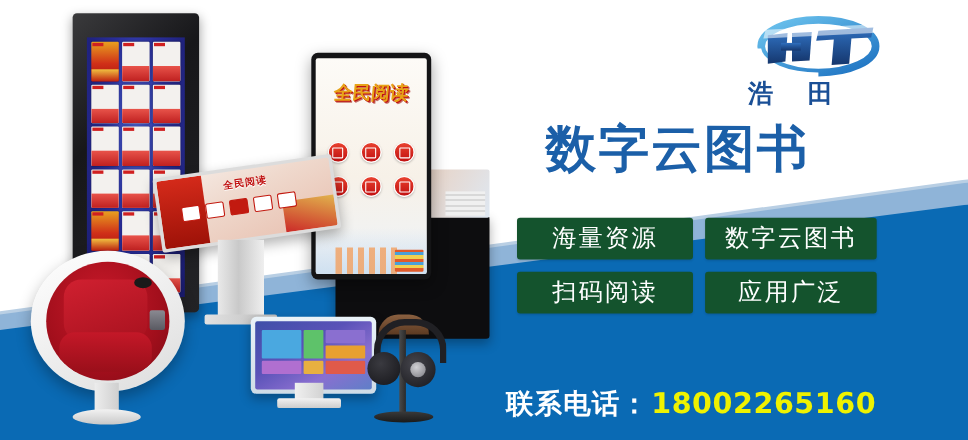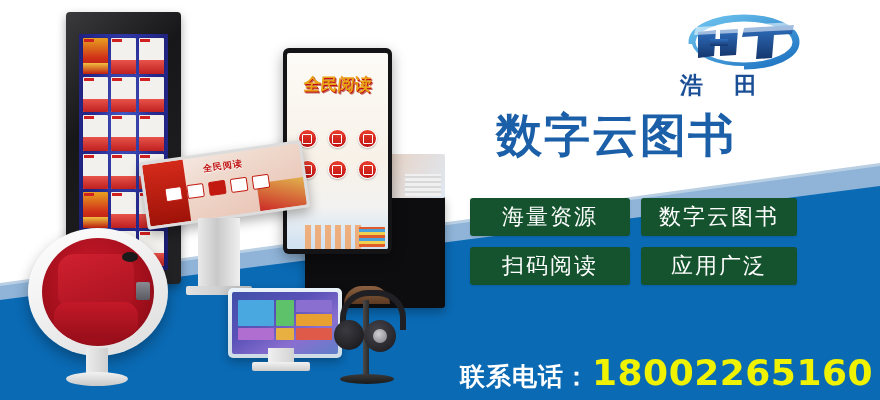--- a/index.html
+++ b/index.html
@@ -167,21 +167,21 @@
       display:grid;grid-template-columns:160px 156px;gap:11px 11px;}
   .tag{height:38px;border-radius:3px;background:#14532d;
       display:flex;align-items:center;justify-content:center;
       color:#ffffff;font-size:22px;letter-spacing:2px;
       font-family:"DejaVu Sans","Liberation Sans",sans-serif;
       box-shadow:0 1px 2px rgba(0,0,0,.12);}
 
   .phone{position:absolute;left:460px;top:320px;display:flex;align-items:baseline;
       white-space:nowrap;font-family:"DejaVu Sans","Liberation Sans",sans-serif;}
   .phone-label{font-size:25px;font-weight:bold;color:#ffffff;letter-spacing:1px;}
-  .phone-num{font-size:36px;font-weight:bold;color:#eff200;letter-spacing:.5px;margin-left:2px;margin-top:32px;}
+  .phone-num{font-size:26px;font-weight:bold;color:#eff200;letter-spacing:.5px;margin-left:2px;margin-top:32px;}
 </style>
 </head>
 <body>
 
 <div class="banner">
 
   <div class="bg-white"></div>
   <div class="bg-band2"></div>
   <div class="bg-band"></div>
   <div class="bg-blue"></div>

